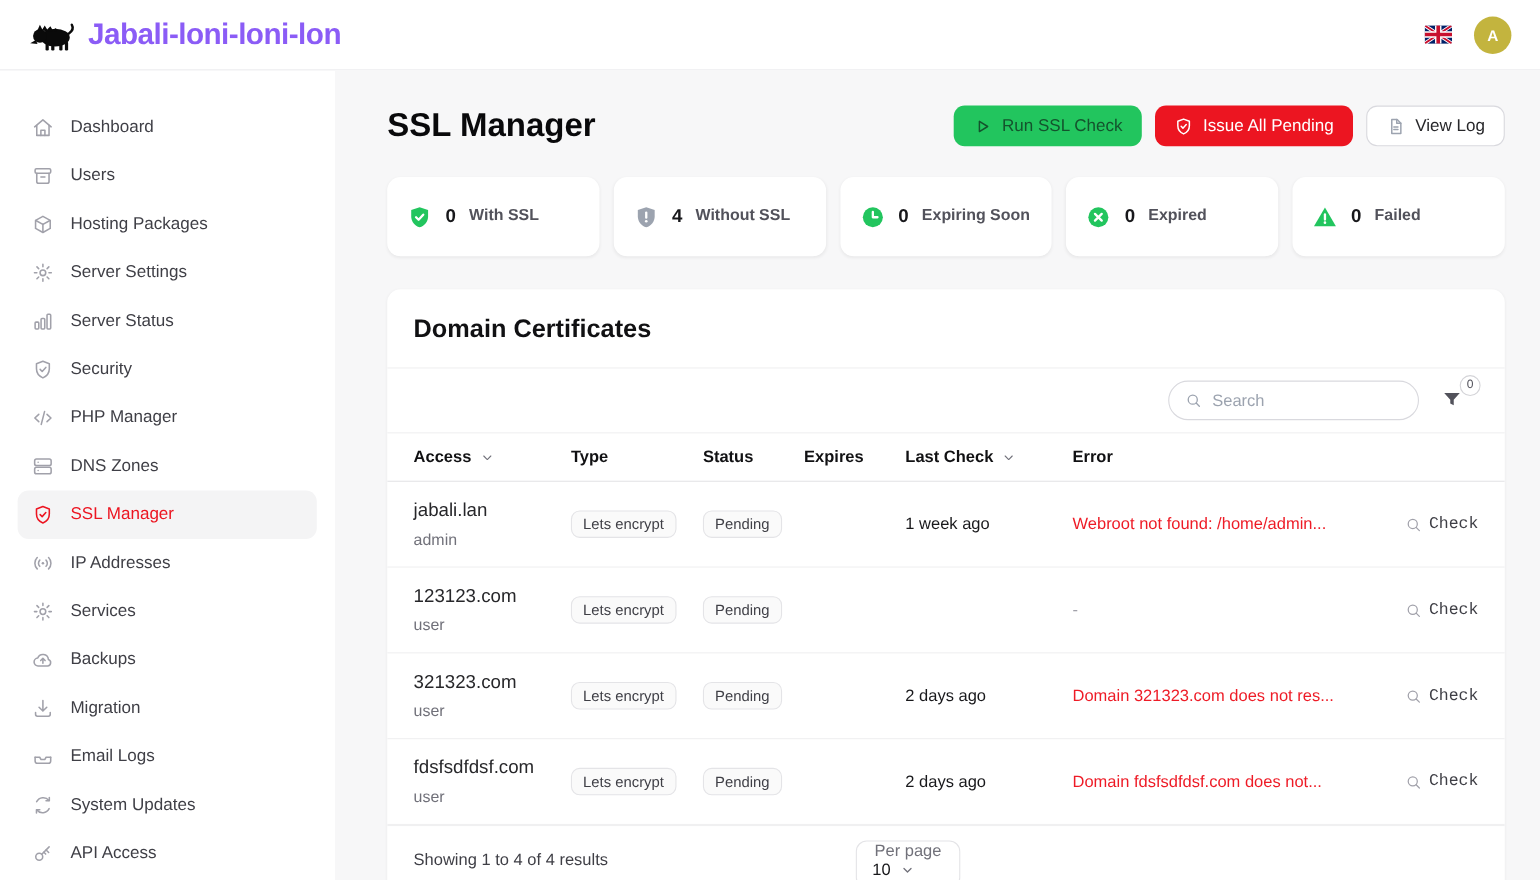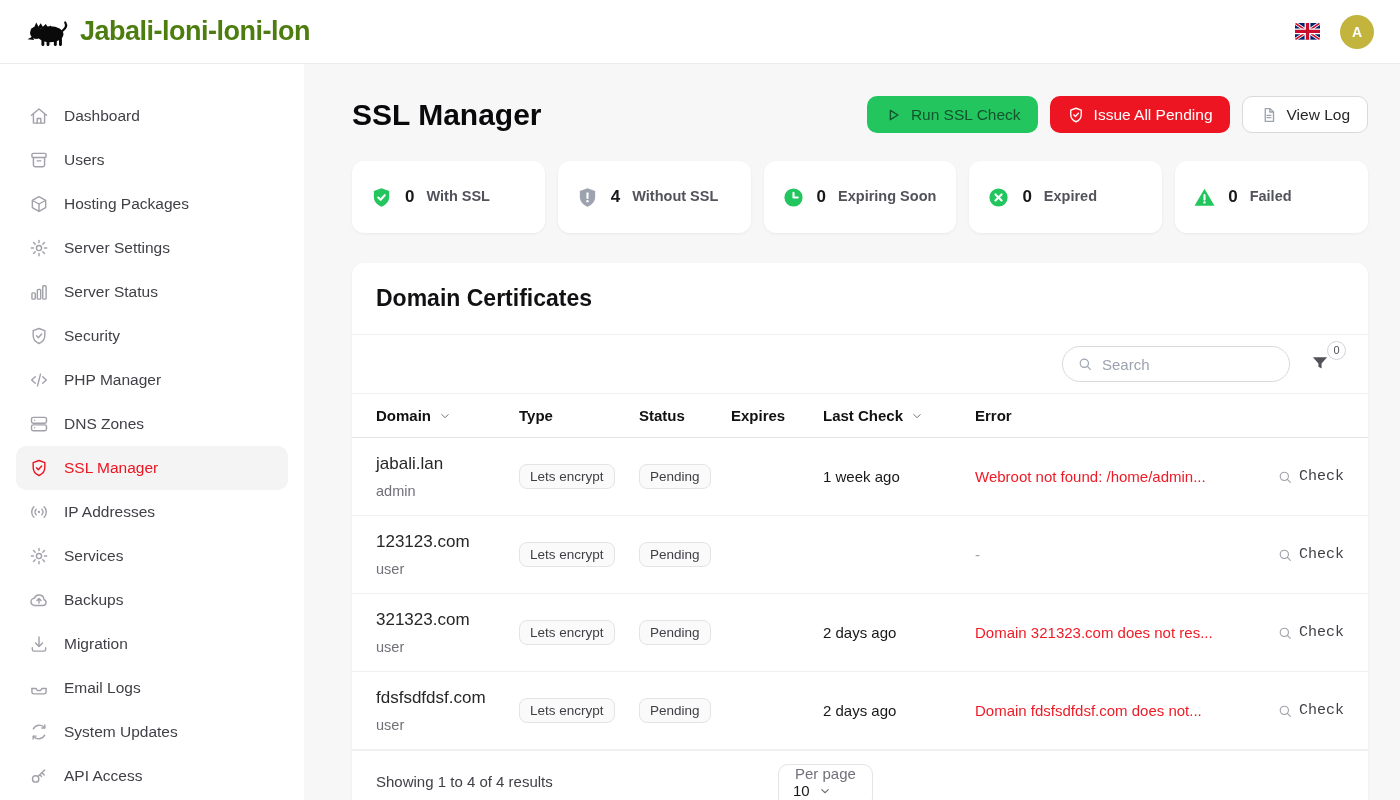--- a/index.html
+++ b/index.html
@@ -4,21 +4,21 @@
 <style>
   * { margin:0; padding:0; box-sizing:border-box; }
   html,body { width:1400px; height:800px; overflow:hidden; background:#f7f7f8;
               font-family:"Liberation Sans", sans-serif; color:#18181b; }
 
   
   .topbar { position:fixed; top:0; left:0; width:1400px; height:64px; background:#fff;
             border-bottom:1px solid #ececee; display:flex; align-items:center; padding:0 26px; z-index:10; }
   .brand { display:flex; align-items:center; gap:10px; }
   .brand svg { width:44px; height:32px; }
-  .brand-name { font-size:27px; font-weight:800; letter-spacing:-0.5px; color:#4d7c0f;text-align:center; }
+  .brand-name { font-size:27px; font-weight:800; letter-spacing:-0.5px; color:#8b5cf6;text-align:center; }
   .topbar-right { margin-left:auto; display:flex; align-items:center; gap:20px; }
   .flag { width:25px; height:17px; border-radius:2px; overflow:hidden; display:block; cursor:pointer; }
   .avatar { width:34px; height:34px; border-radius:50%; background:var(--gold,#c3b43e); color:#fff;
             font-size:14px; font-weight:700; display:flex; align-items:center; justify-content:center; cursor:pointer; }
 
   
   .sidebar { position:fixed; top:64px; left:0; bottom:0; width:304px; background:#fff; padding:30px 16px 0; }
   .side-item { height:44px; display:flex; align-items:center; gap:15px; padding:0 13px; border-radius:10px;
                font-size:15.5px; color:#3f3f46; cursor:pointer; }
   .side-item svg { width:20px; height:20px; color:#a1a1aa; flex:none; }
@@ -330,21 +330,21 @@
       <button class="filterbtn">
         <svg viewBox="0 0 24 24">
             <path d="M3.5 5h17l-6.6 7.6v5.9l-3.8-1.9v-4z" fill="currentColor"></path>
           </svg>
         <span class="filter-badge">0</span>
       </button>
     </div>
 
     <div class="tgrid thead" id="thead">
         <div class="th">
-          <span>Domain</span>
+          <span>Access</span>
           <svg viewBox="0 0 24 24" fill="none" stroke="currentColor" stroke-width="1.7" stroke-linecap="round" stroke-linejoin="round">
             <path d="m6.5 9.5 5.5 5.5 5.5-5.5"></path>
           </svg>
         </div>
         <div class="th">
           <span>Type</span>
         </div>
         <div class="th">
           <span>Status</span>
         </div>

